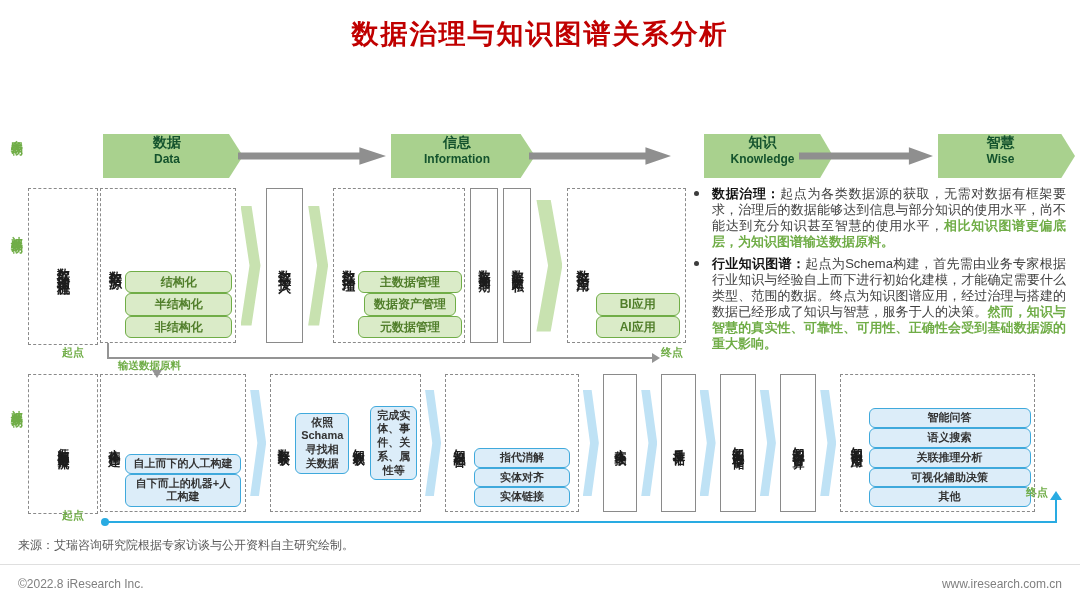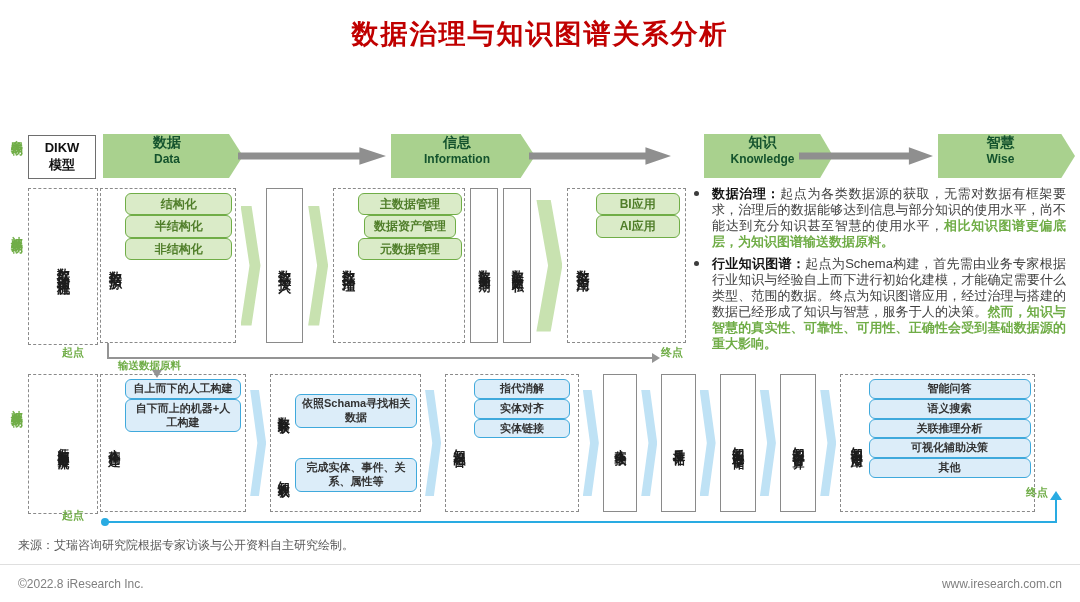--- a/index.html
+++ b/index.html
@@ -11,21 +11,21 @@
   .stage{position:absolute;background:#A9D18E;clip-path:polygon(0 0,90% 0,100% 50%,90% 100%,0 100%);display:flex;flex-direction:column;align-items:center;justify-content:flex-start;color:#14532d;font-weight:bold;padding-right:12px}
   .stage .zh{font-size:14px}
   .stage .en{font-size:12px}
   .harrow{position:absolute;background:#8f8f8f;clip-path:polygon(0 34%,82% 34%,82% 10%,100% 50%,82% 90%,82% 66%,0 66%)}
   .secbox{position:absolute;border:1px dashed #8a8a8a;display:flex;align-items:center;justify-content:center}
   .vlabel{writing-mode:vertical-rl;text-orientation:upright;font-weight:bold;color:#1c1c1c;font-size:13px;letter-spacing:3px;display:flex;align-items:center;justify-content:center}
   .vlabel.sm{font-size:12px;letter-spacing:2px}
   .flowrow{position:absolute;display:flex;align-items:stretch;gap:5px}
   .cont{border:1px dashed #8a8a8a;display:flex;padding:4px 3px}
   .cont .lab{width:22px;display:flex;align-items:center;justify-content:center}
-  .pillcol{flex:1;display:flex;flex-direction:column;justify-content:flex-start;align-items:center}
+  .pillcol{flex:1;display:flex;flex-direction:column;justify-content:flex-end;align-items:center}
   .gpill{background:#DAEBC8;border:1px solid #70AD47;border-radius:6px;color:#507E2A;font-weight:bold;font-size:12px;display:flex;align-items:center;justify-content:center;text-align:center;padding:3px 6px;width:88%;line-height:1.2}
   .bpill{background:#DCEDF9;border:1px solid #3FA9DC;border-radius:6px;color:#333;font-weight:bold;font-size:11px;display:flex;align-items:center;justify-content:center;text-align:center;padding:2px 5px;width:88%;line-height:1.25}
   .vbox{border:1px solid #8a8a8a;background:#fff;display:flex;align-items:center;justify-content:center}
   .chev{clip-path:polygon(0 0,55% 0,100% 50%,55% 100%,0 100%,45% 50%);align-self:center;flex:none}
   .chev.g{background:#C8E2B0}
   .chev.b{background:#BFE2F5}
   .notes{position:absolute}
   .note{display:flex;gap:13px;margin-bottom:7px}
   .dot{width:5px;height:5px;border-radius:50%;background:#3c3c3c;margin-top:5px;flex:none}
   .note p{margin:0;font-size:13px;line-height:1.22;color:#404040;text-align:justify}
@@ -44,24 +44,20 @@
   .acqrow{flex:1;display:flex;align-items:center;gap:3px}
 </style>
 </head>
 <body>
 
 <div class="canvas">
 
   <div class="title">数据治理与知识图谱关系分析</div>
 
   <div class="vside" style="left:8px;top:130px">参照物</div>
-  <div class="modelbox" style="left:28px;top:135px;width:66px;height:42px">
-    <div>DIKW</div>
-    <div>模型</div>
-  </div>
 
   <div class="stage" style="left:103px;top:134px;width:128px;height:44px">
     <div class="zh">数据</div>
     <div class="en">Data</div>
   </div>
   <div class="harrow" style="left:238px;top:145px;width:148px;height:22px"></div>
   <div class="stage" style="left:391px;top:134px;width:132px;height:44px">
     <div class="zh">信息</div>
     <div class="en">Information</div>
   </div>
@@ -153,21 +149,21 @@
     <div class="cont" style="width:145px">
       <div class="lab" style="width:20px">
           <div class="vlabel sm">本体构建</div>
         </div>
       <div class="pillcol">
         <div class="bpill">自上而下的人工构建</div>
         <div class="bpill">自下而上的机器+人工构建</div>
       </div>
     </div>
     <div class="chev b" style="width:16px;height:106px"></div>
-    <div class="cont" style="width:150px;flex-direction:column">
+    <div class="cont" style="width:150px;flex-direction:row">
       <div class="acqrow">
         <div class="vlabel sm" style="width:18px">数据获取</div>
         <div class="bpill" style="flex:1">依照Schama寻找相关数据</div>
       </div>
       <div class="acqrow">
         <div class="vlabel sm" style="width:18px">知识获取</div>
         <div class="bpill" style="flex:1">完成实体、事件、关系、属性等</div>
       </div>
     </div>
     <div class="chev b" style="width:16px;height:106px"></div>

